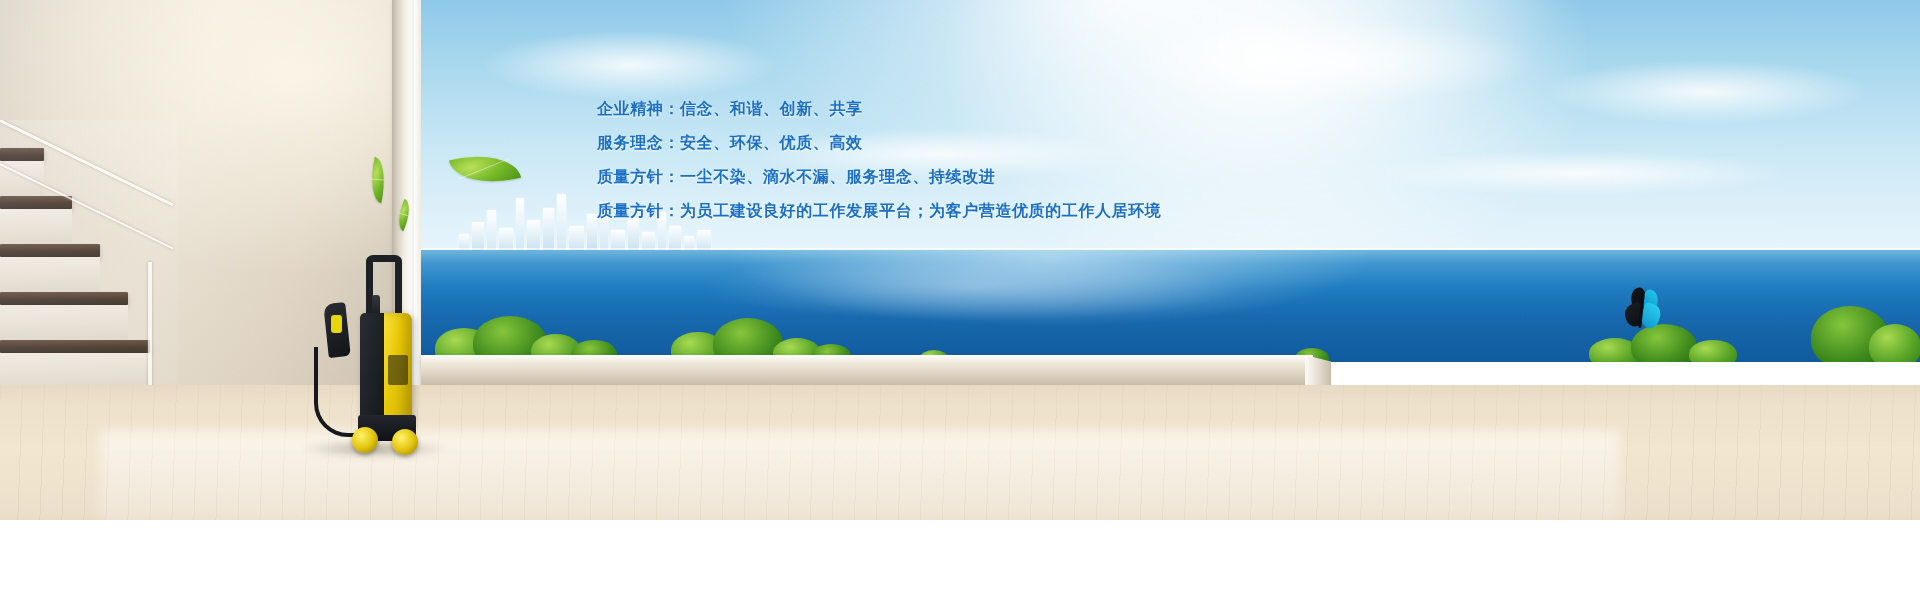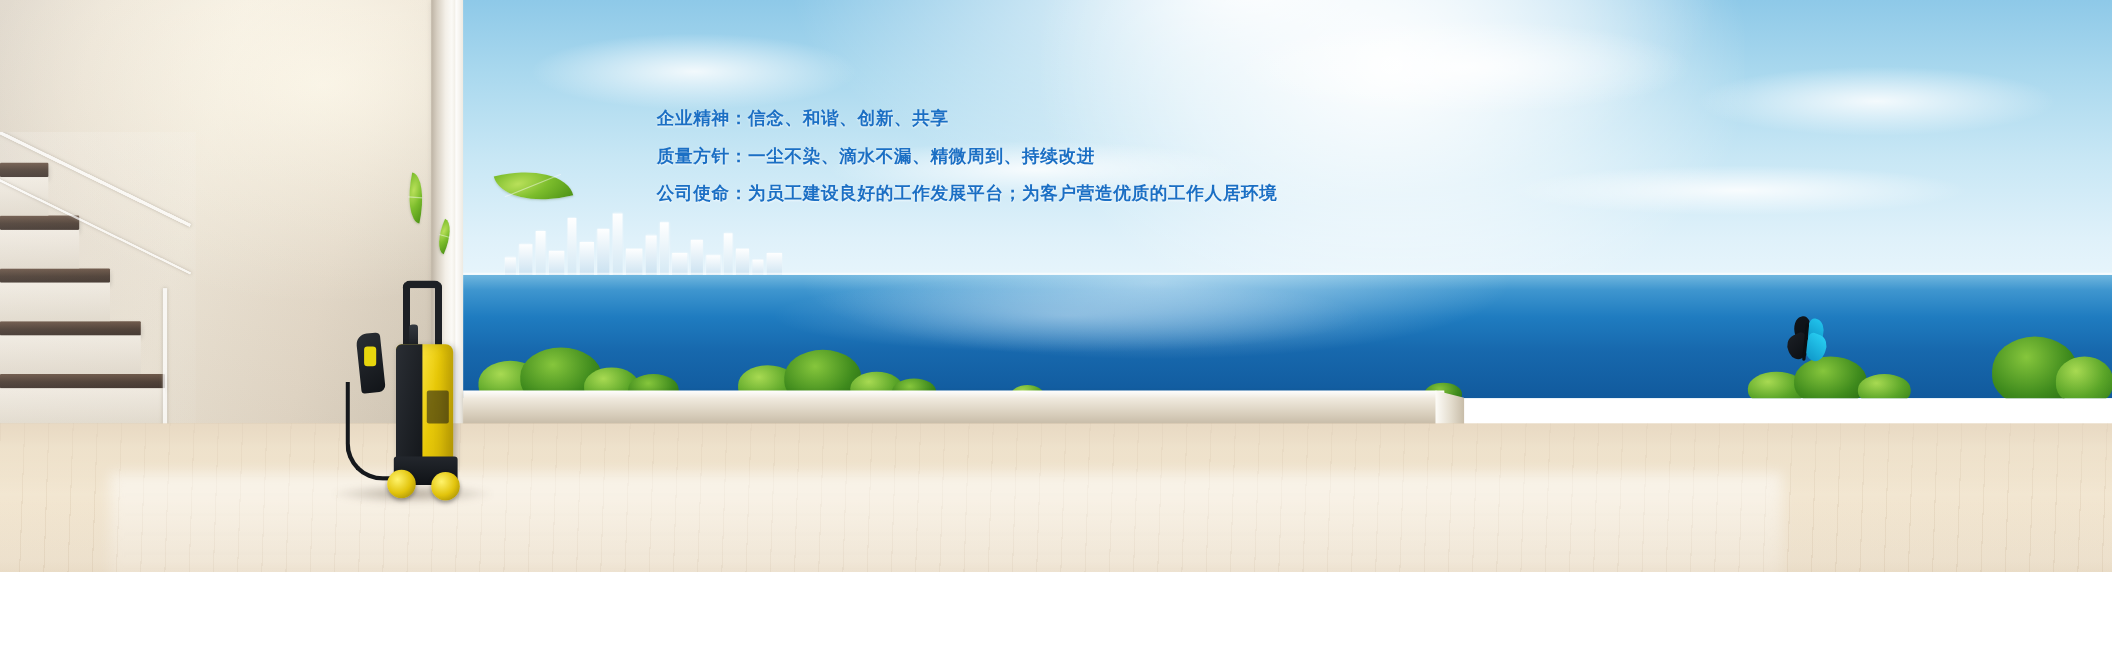--- a/index.html
+++ b/index.html
@@ -321,22 +321,23 @@
   </div>
   <div class="leaf" style="left:452px; top:152px; width:66px; height:34px; transform:rotate(-14deg);">
     <div class="vein"></div>
   </div>
   <div class="leaf" style="left:398px; top:200px; width:12px; height:30px; transform:rotate(24deg);">
     <div class="vein"></div>
   </div>
 
   <div class="slogans">
     <div class="slogan-line">企业精神：信念、和谐、创新、共享</div>
-    <div class="slogan-line">质量方针：一尘不染、滴水不漏、精微周到、持续改进</div>
-    <div class="slogan-line">公司使命：为员工建设良好的工作发展平台；为客户营造优质的工作人居环境</div>
+    <div class="slogan-line">服务理念：安全、环保、优质、高效</div>
+    <div class="slogan-line">质量方针：一尘不染、滴水不漏、服务理念、持续改进</div>
+    <div class="slogan-line">质量方针：为员工建设良好的工作发展平台；为客户营造优质的工作人居环境</div>
   </div>
 
   <div class="baseboard-back"></div>
   <div class="baseboard-right"></div>
   <div class="floor-left-strip"></div>
   <div class="floor"></div>
   <div class="floor-sheen"></div>
   <div class="floor-band"></div>
 
   <div class="w-shadow"></div>

